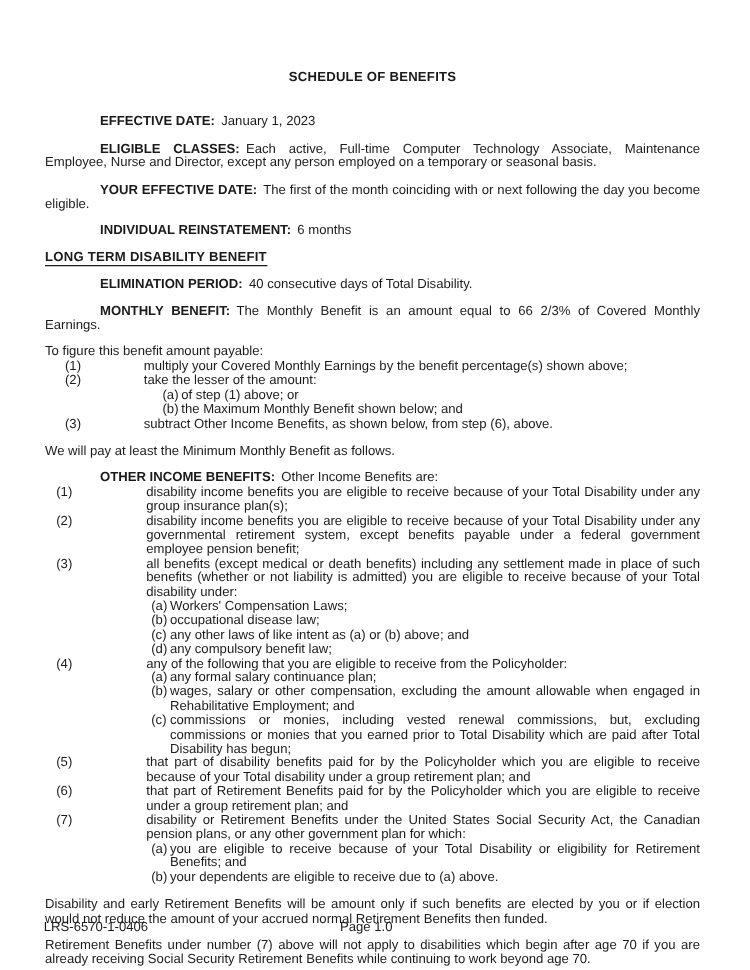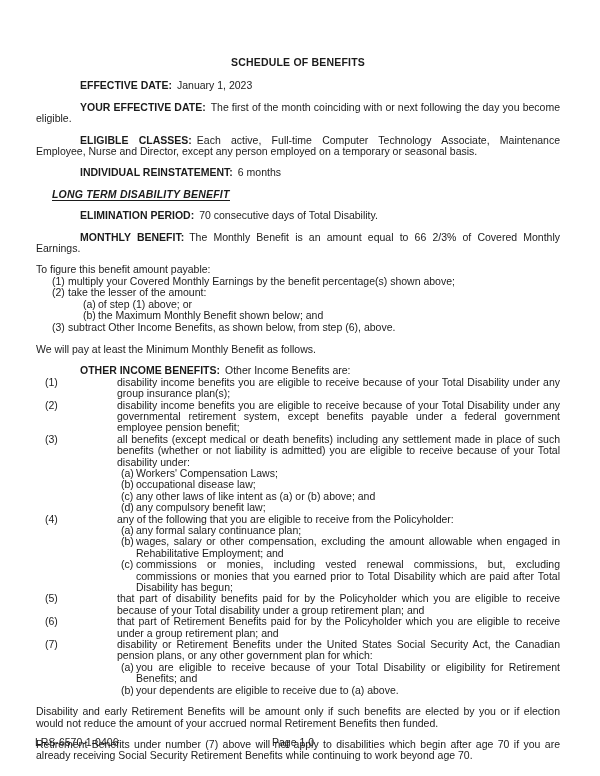--- a/index.html
+++ b/index.html
@@ -12,37 +12,37 @@
     font-family: "Liberation Sans", sans-serif;
     font-size: 10.5px;
     line-height: 11.4px;
     color: #1b1b1b;
     padding: 57px 40px 0 36px;
     overflow: hidden;
   }
   .doc-title {
     text-align: center;
     font-weight: bold;
-    margin: 0 0 12px 0;
+    margin: 0 0 24px 0;
     letter-spacing: 0.2px;
   }
   .para { margin: 0 0 10px 0; text-align: justify; }
   .para.no-gap { margin-bottom: 0; }
   .lbl { font-weight: bold; margin-right: 5px; margin-left: 44px; }
-  .section-heading { font-weight: bold; margin: 0 0 10px 16px; font-style: italic; }
+  .section-heading { font-weight: bold; margin: 0 0 10px 0; }
   .section-heading .u {
     border-bottom: 1.4px solid #1b1b1b;
     padding-bottom: 0.5px;
     letter-spacing: 0.2px;
   }
   
   .steps { margin: 0 0 11px 0; }
   .row { display: flex; }
   .num-a { flex: none; width: 16px; margin-left: 16px; }
-  .body-a { flex: 1; text-align: justify; }
+  .body-a { flex: 1; text-align: justify; margin-left: 47px; }
   .sub-row { display: flex; }
   .num-s { flex: none; width: 15px; margin-left: 15px; }
   .body-s { flex: 1; }
   
   .oib { margin: 0 0 10px 0; }
   .num-b { flex: none; width: 25px; margin-left: 9px; }
   .body-b { flex: 1; text-align: justify; margin-left: 47px; }
   .num-bs { flex: none; width: 15px; margin-left: 4px; }
   .body-bs { flex: 1; text-align: justify; }
   
@@ -51,29 +51,29 @@
 </style>
 </head>
 <body>
 
 <div class="page">
 
   <div class="doc-title">SCHEDULE OF BENEFITS</div>
 
   <p class="para"><b class="lbl">EFFECTIVE DATE:</b><span>January 1, 2023</span></p>
 
+  <p class="para"><b class="lbl">ELIGIBLE CLASSES:</b><span>Each active, Full-time Computer Technology Associate, Maintenance Employee, Nurse and Director, except any person employed on a temporary or seasonal basis.</span></p>
+
   <p class="para"><b class="lbl">YOUR EFFECTIVE DATE:</b><span>The first of the month coinciding with or next following the day you become eligible.</span></p>
-
-  <p class="para"><b class="lbl">ELIGIBLE CLASSES:</b><span>Each active, Full-time Computer Technology Associate, Maintenance Employee, Nurse and Director, except any person employed on a temporary or seasonal basis.</span></p>
 
   <p class="para"><b class="lbl">INDIVIDUAL REINSTATEMENT:</b><span>6 months</span></p>
 
   <div class="section-heading"><span class="u">LONG TERM DISABILITY BENEFIT</span></div>
 
-  <p class="para"><b class="lbl">ELIMINATION PERIOD:</b><span>70 consecutive days of Total Disability.</span></p>
+  <p class="para"><b class="lbl">ELIMINATION PERIOD:</b><span>40 consecutive days of Total Disability.</span></p>
 
   <p class="para"><b class="lbl">MONTHLY BENEFIT:</b><span>The Monthly Benefit is an amount equal to 66 2/3% of Covered Monthly Earnings.</span></p>
 
   <p class="para no-gap">To figure this benefit amount payable:</p>
 
   <div class="steps">
     <div class="row">
       <span class="num-a">(1)</span>
       <div class="body-a">multiply your Covered Monthly Earnings by the benefit percentage(s) shown above;</div>
     </div>

